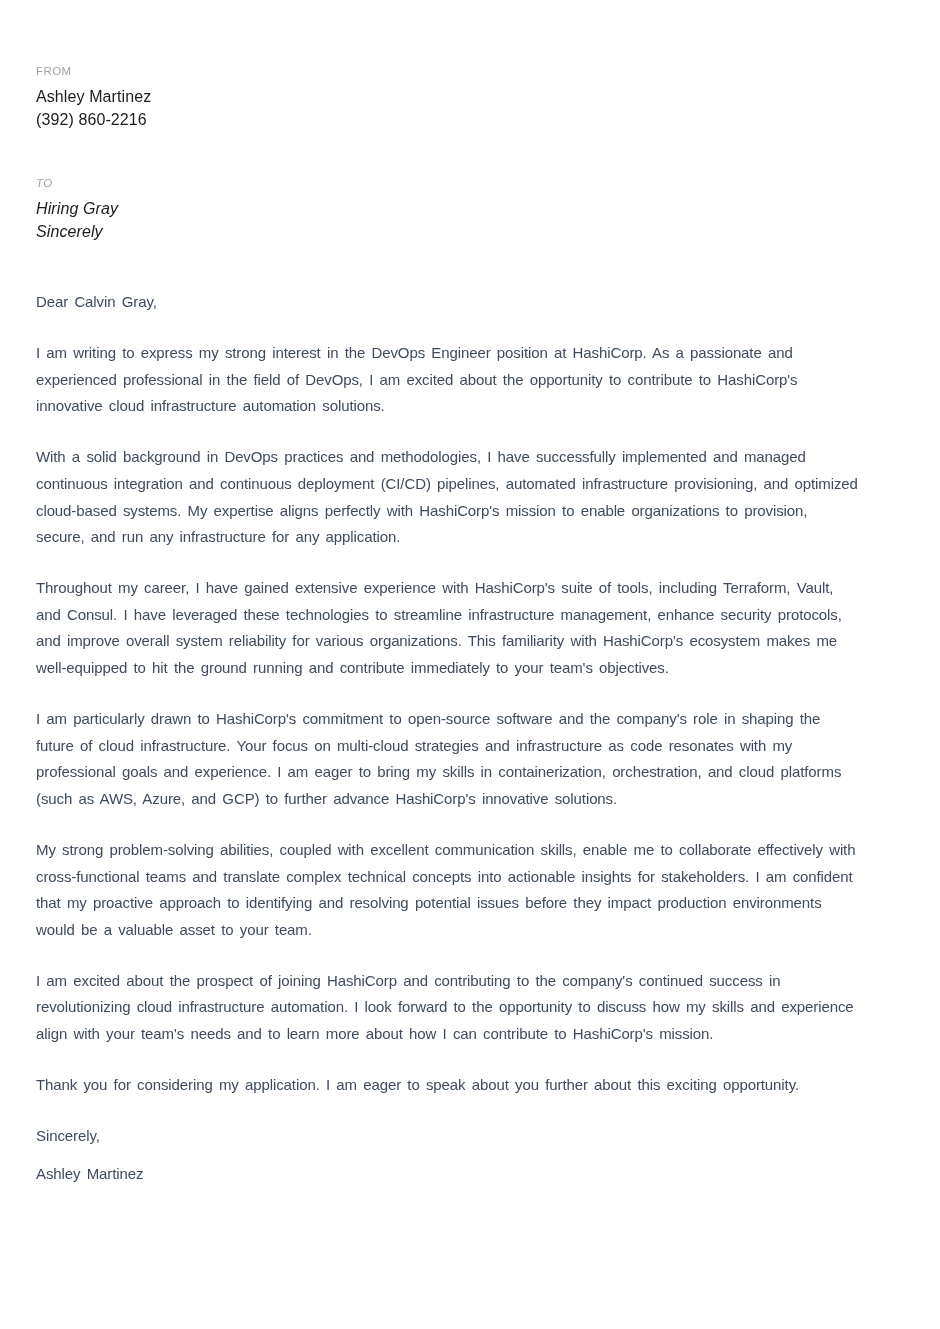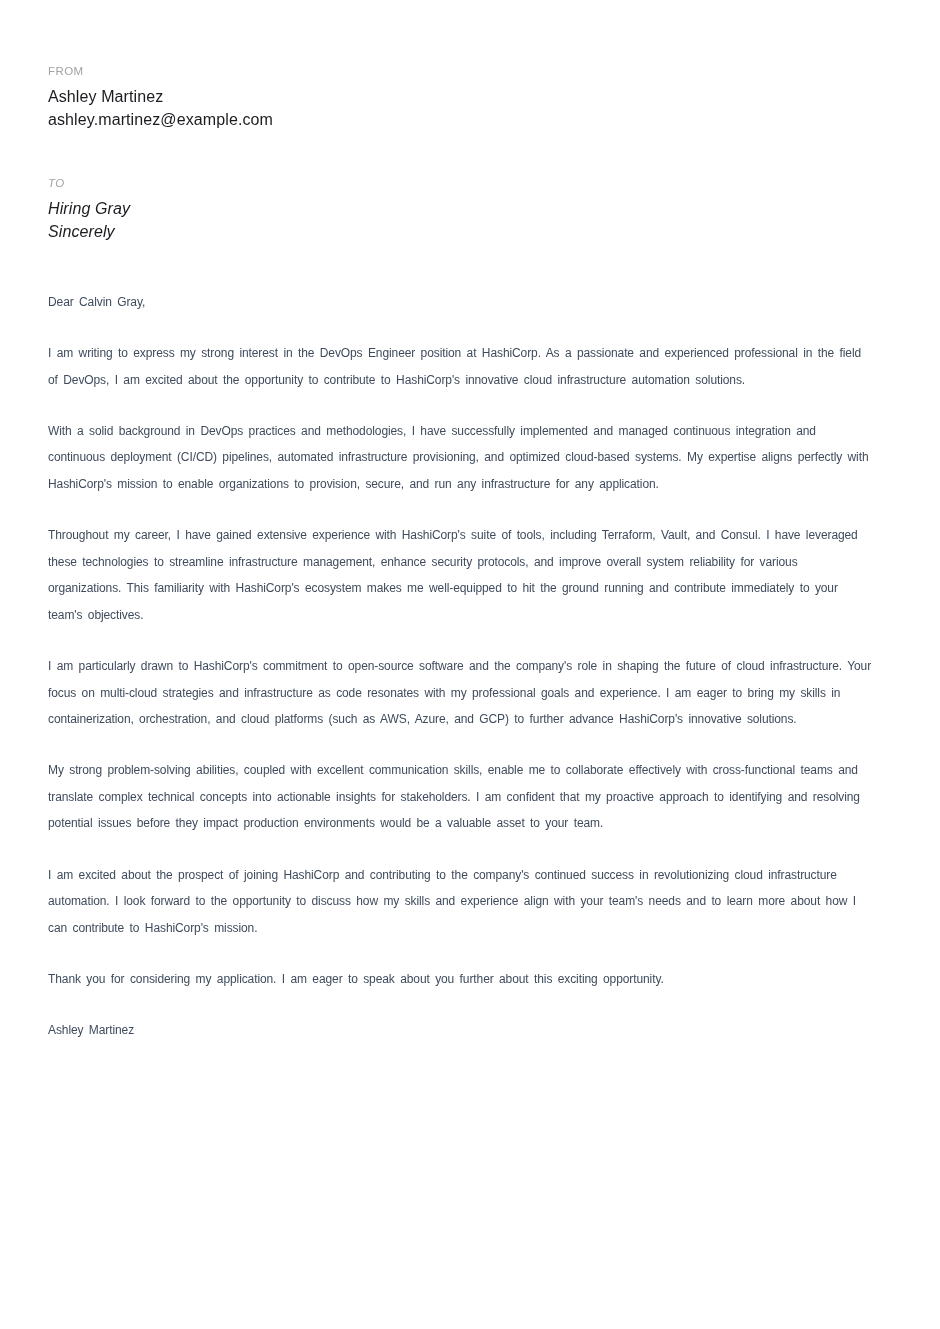--- a/index.html
+++ b/index.html
@@ -7,21 +7,21 @@
   body {
     width: 940px;
     height: 1329px;
     font-family: "Liberation Sans", sans-serif;
     overflow: hidden;
   }
   .page {
     width: 940px;
     height: 1329px;
     background: #ffffff;
-    padding: 64px 50px 40px 48px;
+    padding: 64px 50px 40px 36px;
   }
   .block-label {
     font-size: 11.5px;
     line-height: 14px;
     letter-spacing: 0.4px;
     color: #a2a2a7;
     font-weight: 400;
     margin-bottom: 7px;
   }
   .contact-block { margin-bottom: 0; }
@@ -30,52 +30,53 @@
     line-height: 23px;
     color: #1b1c20;
     font-weight: 400;
     letter-spacing: 0.1px;
   }
   .to-block { margin-top: 45px; font-style: italic; }
   .letter-body {
     margin-top: 46px;
     width: 826px;
     color: #3f4b5c;
-    font-size: 12px;
+    font-size: 15px;
     line-height: 26.6px;
     letter-spacing: -0.1px;
     word-spacing: 2.2px;
     text-align: left;
   }
   .letter-body p { margin: 0 0 24.5px 0; }
   .letter-body p.closing { margin-bottom: 11.5px; }
   .letter-body p.signature { margin-bottom: 0; }
 </style>
 </head>
 <body>
 
 <div class="page">
 
   <div class="contact-block from-block">
     <div class="block-label">FROM</div>
     <div class="contact-line">Ashley Martinez</div>
-    <div class="contact-line">ashley.martinez@example.com</div>
+    <div class="contact-line">(392) 860-2216</div>
   </div>
 
   <div class="contact-block to-block">
     <div class="block-label">TO</div>
     <div class="contact-line">Hiring Gray</div>
     <div class="contact-line">Sincerely</div>
   </div>
 
   <div class="letter-body">
     <p>Dear Calvin Gray,</p>
     <p>I am writing to express my strong interest in the DevOps Engineer position at HashiCorp. As a passionate and experienced professional in the field of DevOps, I am excited about the opportunity to contribute to HashiCorp's innovative cloud infrastructure automation solutions.</p>
     <p>With a solid background in DevOps practices and methodologies, I have successfully implemented and managed continuous integration and continuous deployment (CI/CD) pipelines, automated infrastructure provisioning, and optimized cloud-based systems. My expertise aligns perfectly with HashiCorp's mission to enable organizations to provision, secure, and run any infrastructure for any application.</p>
     <p>Throughout my career, I have gained extensive experience with HashiCorp's suite of tools, including Terraform, Vault, and Consul. I have leveraged these technologies to streamline infrastructure management, enhance security protocols, and improve overall system reliability for various organizations. This familiarity with HashiCorp's ecosystem makes me well-equipped to hit the ground running and contribute immediately to your team's objectives.</p>
     <p>I am particularly drawn to HashiCorp's commitment to open-source software and the company's role in shaping the future of cloud infrastructure. Your focus on multi-cloud strategies and infrastructure as code resonates with my professional goals and experience. I am eager to bring my skills in containerization, orchestration, and cloud platforms (such as AWS, Azure, and GCP) to further advance HashiCorp's innovative solutions.</p>
     <p>My strong problem-solving abilities, coupled with excellent communication skills, enable me to collaborate effectively with cross-functional teams and translate complex technical concepts into actionable insights for stakeholders. I am confident that my proactive approach to identifying and resolving potential issues before they impact production environments would be a valuable asset to your team.</p>
     <p>I am excited about the prospect of joining HashiCorp and contributing to the company's continued success in revolutionizing cloud infrastructure automation. I look forward to the opportunity to discuss how my skills and experience align with your team's needs and to learn more about how I can contribute to HashiCorp's mission.</p>
     <p>Thank you for considering my application. I am eager to speak about you further about this exciting opportunity.</p>
+    <p class="closing">Sincerely,</p>
     <p class="signature">Ashley Martinez</p>
   </div>
 
 </div>
 
 </body></html>

